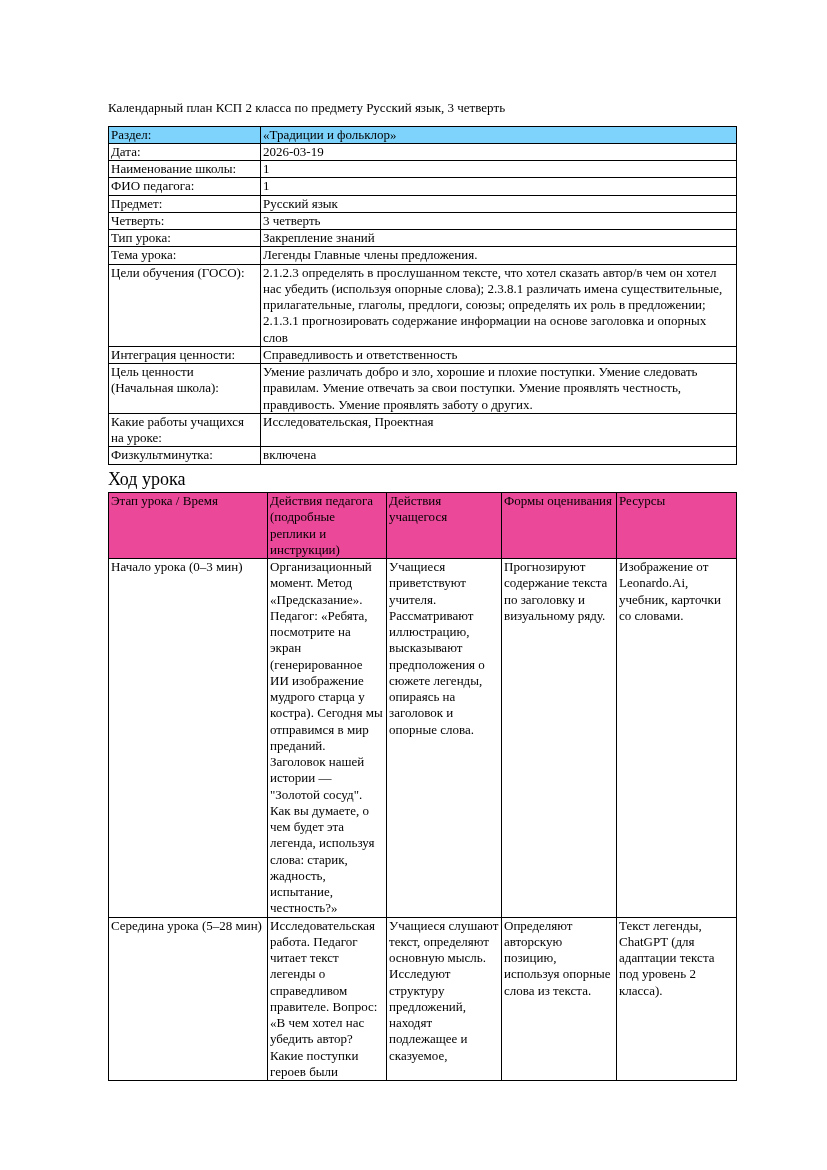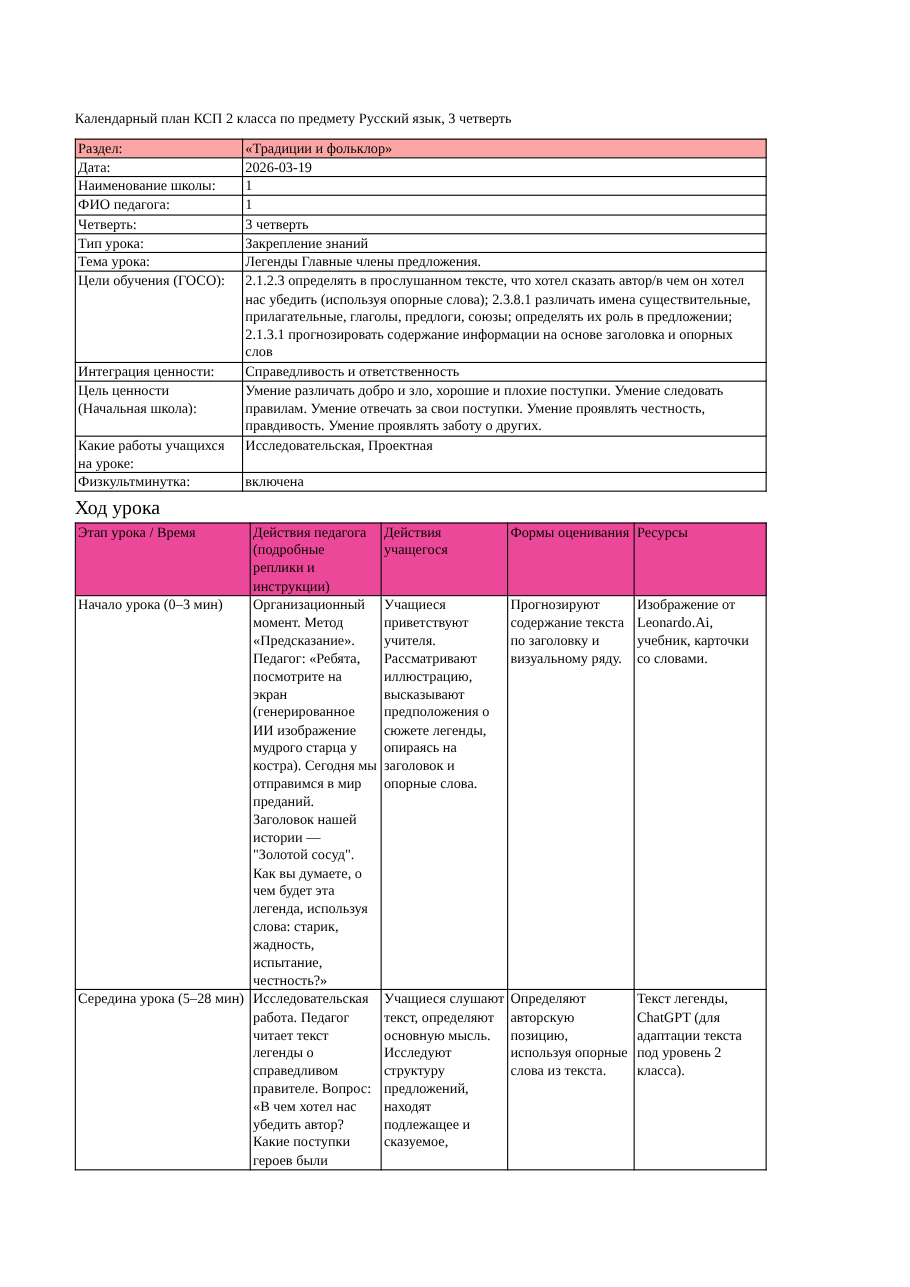--- a/index.html
+++ b/index.html
@@ -11,21 +11,21 @@
     width: 827px;
     height: 1170px;
     font-family: "Liberation Serif", "DejaVu Serif", serif;
     color: #000000;
     overflow: hidden;
   }
   .page {
     box-sizing: border-box;
     width: 827px;
     height: 1170px;
-    padding: 100px 99px 0 68px;
+    padding: 100px 99px 0 108px;
   }
   .doc-title {
     font-size: 13px;
     line-height: 1.2;
     margin: 0 0 10px 0;
     font-weight: normal;
   }
   table {
     border-collapse: collapse;
     table-layout: fixed;
@@ -36,21 +36,21 @@
     border: 1px solid #000000;
     padding: 0 2px;
     vertical-align: top;
     text-align: left;
     font-weight: normal;
     line-height: 1.25;
     overflow-wrap: break-word;
   }
   .info-table col.c-label { width: 152px; }
   .info-table col.c-value { width: 476px; }
-  .row-highlight td { background: #fca5a5; }
+  .row-highlight td { background: #7dd3fc; }
   .section-label {
     font-size: 18px;
     line-height: 1.2;
     margin: 4px 0 2px 0;
   }
   .lesson-table thead th { background: #ec4899; }
   .lesson-table col.c1 { width: 159px; }
   .lesson-table col.c2 { width: 119px; }
   .lesson-table col.c3 { width: 115px; }
   .lesson-table col.c4 { width: 115px; }
@@ -77,20 +77,24 @@
         <td>Дата:</td>
         <td>2026-03-19</td>
       </tr>
       <tr>
         <td>Наименование школы:</td>
         <td>1</td>
       </tr>
       <tr>
         <td>ФИО педагога:</td>
         <td>1</td>
+      </tr>
+      <tr>
+        <td>Предмет:</td>
+        <td>Русский язык</td>
       </tr>
       <tr>
         <td>Четверть:</td>
         <td>3 четверть</td>
       </tr>
       <tr>
         <td>Тип урока:</td>
         <td>Закрепление знаний</td>
       </tr>
       <tr>

